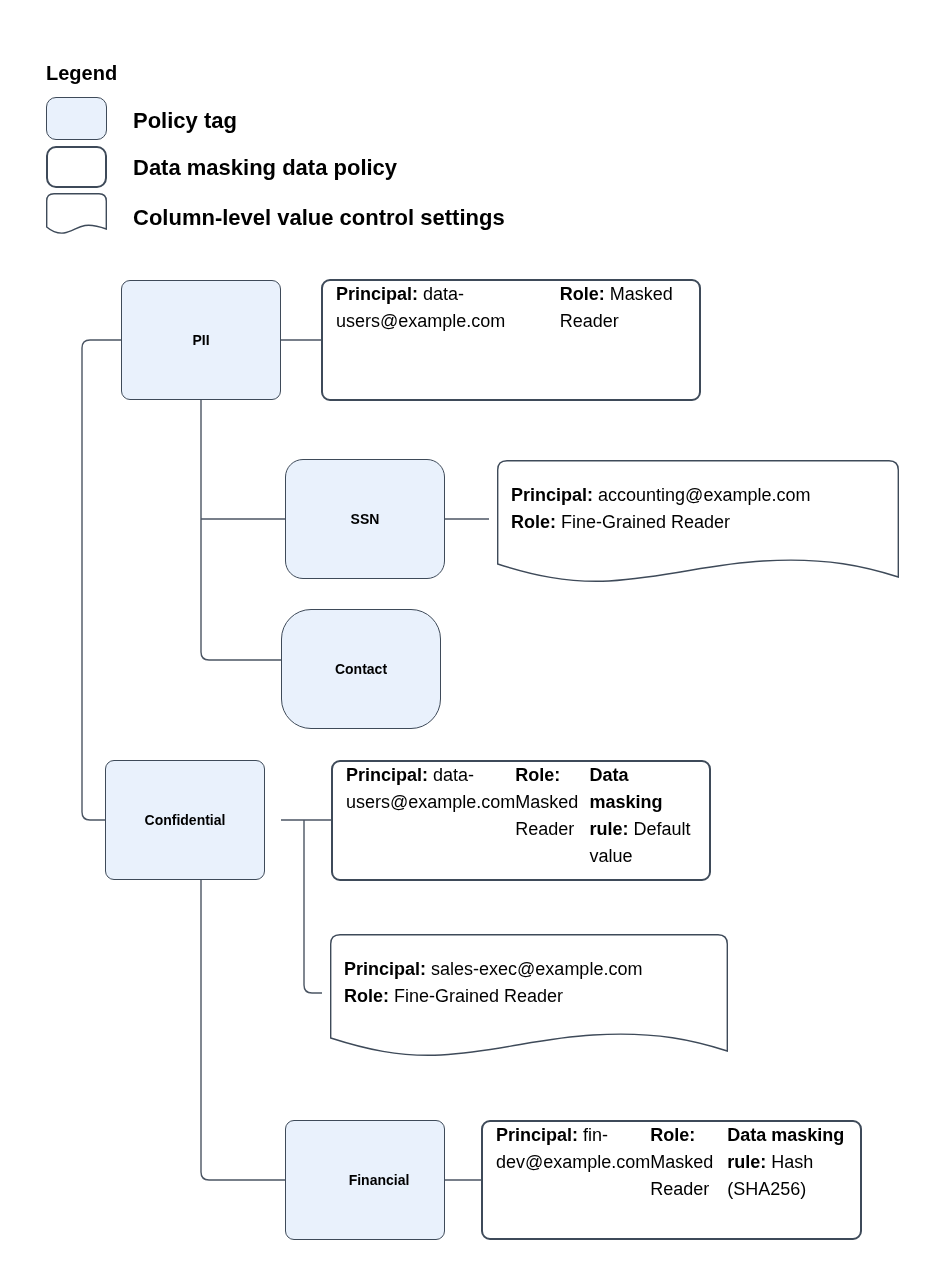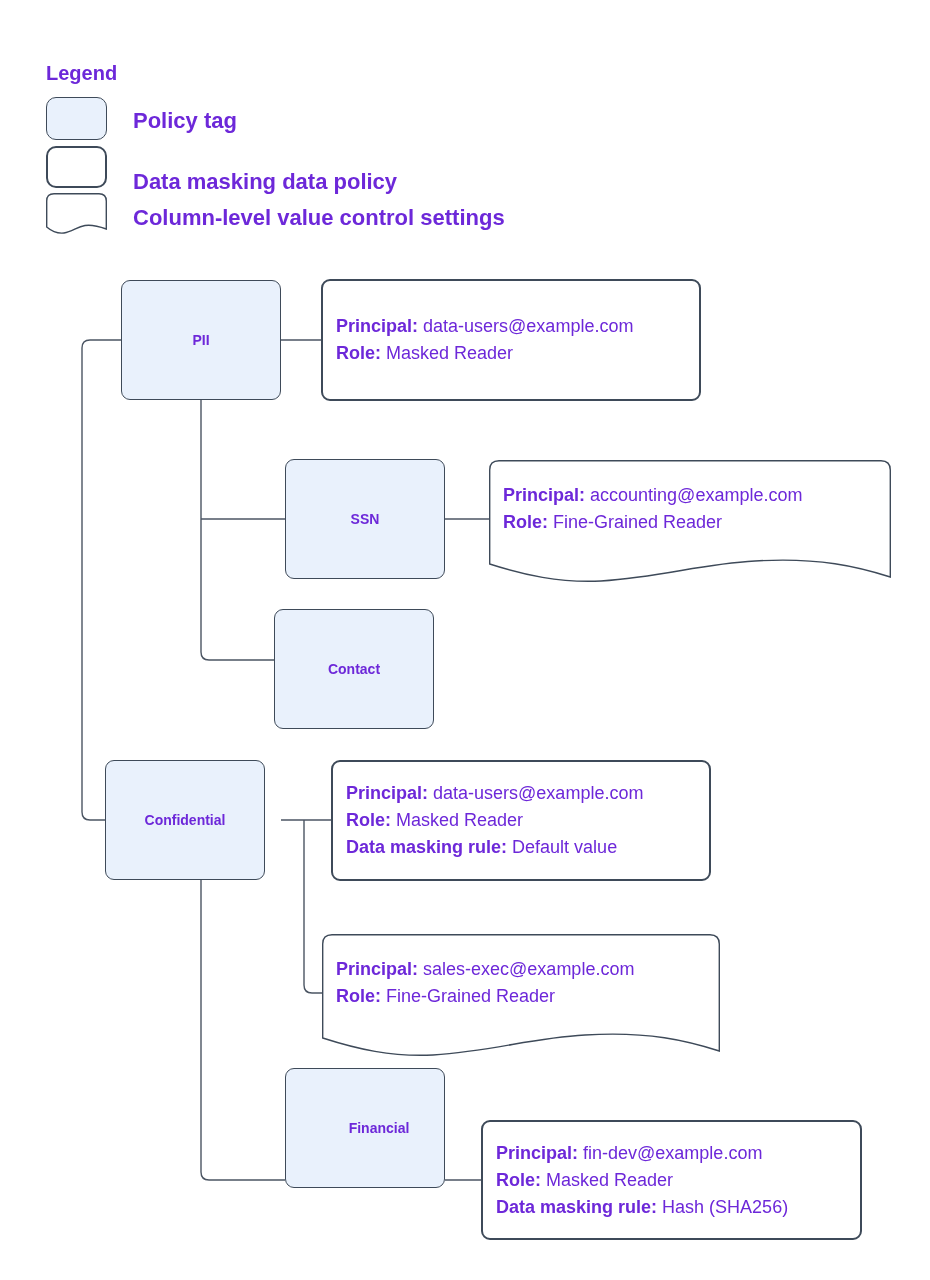--- a/index.html
+++ b/index.html
@@ -1,57 +1,57 @@
 <!DOCTYPE html>
 <html><head>
 <meta charset="utf-8">
 <style>
   html,body{margin:0;padding:0;background:#ffffff;}
   #canvas{
     position:relative;width:930px;height:1280px;background:#ffffff;overflow:hidden;
-    font-family:"Liberation Sans","DejaVu Sans",sans-serif;color:#6d28d9;
+    font-family:"Liberation Sans","DejaVu Sans",sans-serif;color:#000000;
   }
   
   .legend-title{position:absolute;left:46px;top:62px;font-size:20px;font-weight:bold;}
   .legend-label{position:absolute;left:133px;font-size:22px;font-weight:bold;white-space:nowrap;}
   .swatch-rect{position:absolute;left:46px;width:61px;box-sizing:border-box;border-radius:10px;}
   .swatch-blue{top:97px;height:43px;background:#e9f1fc;border:1.4px solid #3e4a59;}
   .swatch-white{top:146px;height:42px;background:#ffffff;border:2px solid #3e4a59;}
   .swatch-doc{position:absolute;left:46px;top:193px;width:61px;height:45px;}
   
   .tag{
     position:absolute;width:160px;height:120px;box-sizing:border-box;
     background:#e9f1fc;border:1.4px solid #3e4a59;border-radius:9px;
     display:flex;align-items:center;justify-content:center;
     font-size:14px;font-weight:bold;
   }
   .policy{
     position:absolute;box-sizing:border-box;background:#ffffff;
     border:2px solid #3e4a59;border-radius:9px;
-    display:flex;flex-direction:column;justify-content:center;
+    display:flex;flex-direction:row;justify-content:center;
     padding-left:13px;padding-right:6px;
     font-size:18px;line-height:27px;
   }
-  .docbox{position:absolute;}
+  .docbox{position:absolute;margin-left:8px;}
   .docbox svg{position:absolute;left:0;top:0;}
   .doc-text{
     position:absolute;left:0;top:0;right:0;
     padding:22px 6px 0 14px;font-size:18px;line-height:27px;
   }
   .policy b,.doc-text b{font-weight:bold;}
   
   #tag-pii{left:121px;top:280px;}
   #policy-pii{left:321px;top:279px;width:380px;height:122px;}
-  #tag-ssn{left:285px;top:459px;}
+  #tag-ssn{left:285px;top:459px;border-radius:18px;}
   #doc-ssn{left:489px;top:460px;width:402px;height:132px;}
-  #tag-contact{left:274px;top:609px;}
+  #tag-contact{left:281px;top:609px;border-radius:30px;}
   #tag-confidential{left:105px;top:760px;}
   #policy-confidential{left:331px;top:760px;width:380px;height:121px;}
   #doc-confidential{left:322px;top:934px;width:323px;height:132px;}
-  #tag-financial{left:285px;top:1068px;padding-left:28px;}
+  #tag-financial{left:285px;top:1120px;padding-left:28px;}
   #policy-financial{left:481px;top:1120px;width:381px;height:120px;justify-content:center;}
   
   #connectors{position:absolute;left:0;top:0;width:930px;height:1280px;pointer-events:none;}
   #connectors path{stroke:#4b5563;stroke-width:1.4;fill:none;}
   .doc-shape{stroke:#3e4a59;stroke-width:1.4;fill:#ffffff;}
 </style>
 </head>
 <body>
 
 <div id="canvas">
@@ -70,21 +70,21 @@
 
   <div class="legend-title">Legend</div>
   <div class="swatch-rect swatch-blue"></div>
   <div class="swatch-rect swatch-white"></div>
   <div class="swatch-doc">
     <svg width="61" height="45" viewBox="0 0 61 45">
       <path class="doc-shape" d="M8,0.7 L53,0.7 Q60.3,0.7 60.3,8 V36 C52,33 46,31.5 39,32.5 C31,33.8 26,39 18,40 C12,40.7 6,38.5 0.7,34 V8 Q0.7,0.7 8,0.7 Z"></path>
     </svg>
   </div>
   <div class="legend-label" style="top:108px">Policy tag</div>
-  <div class="legend-label" style="top:169px">Data masking data policy</div>
+  <div class="legend-label" style="top:155px">Data masking data policy</div>
   <div class="legend-label" style="top:205px">Column-level value control settings</div>
 
   <div class="tag" id="tag-pii">PII</div>
   <div class="tag" id="tag-ssn">SSN</div>
   <div class="tag" id="tag-contact">Contact</div>
   <div class="tag" id="tag-confidential">Confidential</div>
   <div class="tag" id="tag-financial">Financial</div>
 
   <div class="policy" id="policy-pii">
     <div><b>Principal:</b> <span>data-users@example.com</span></div>

